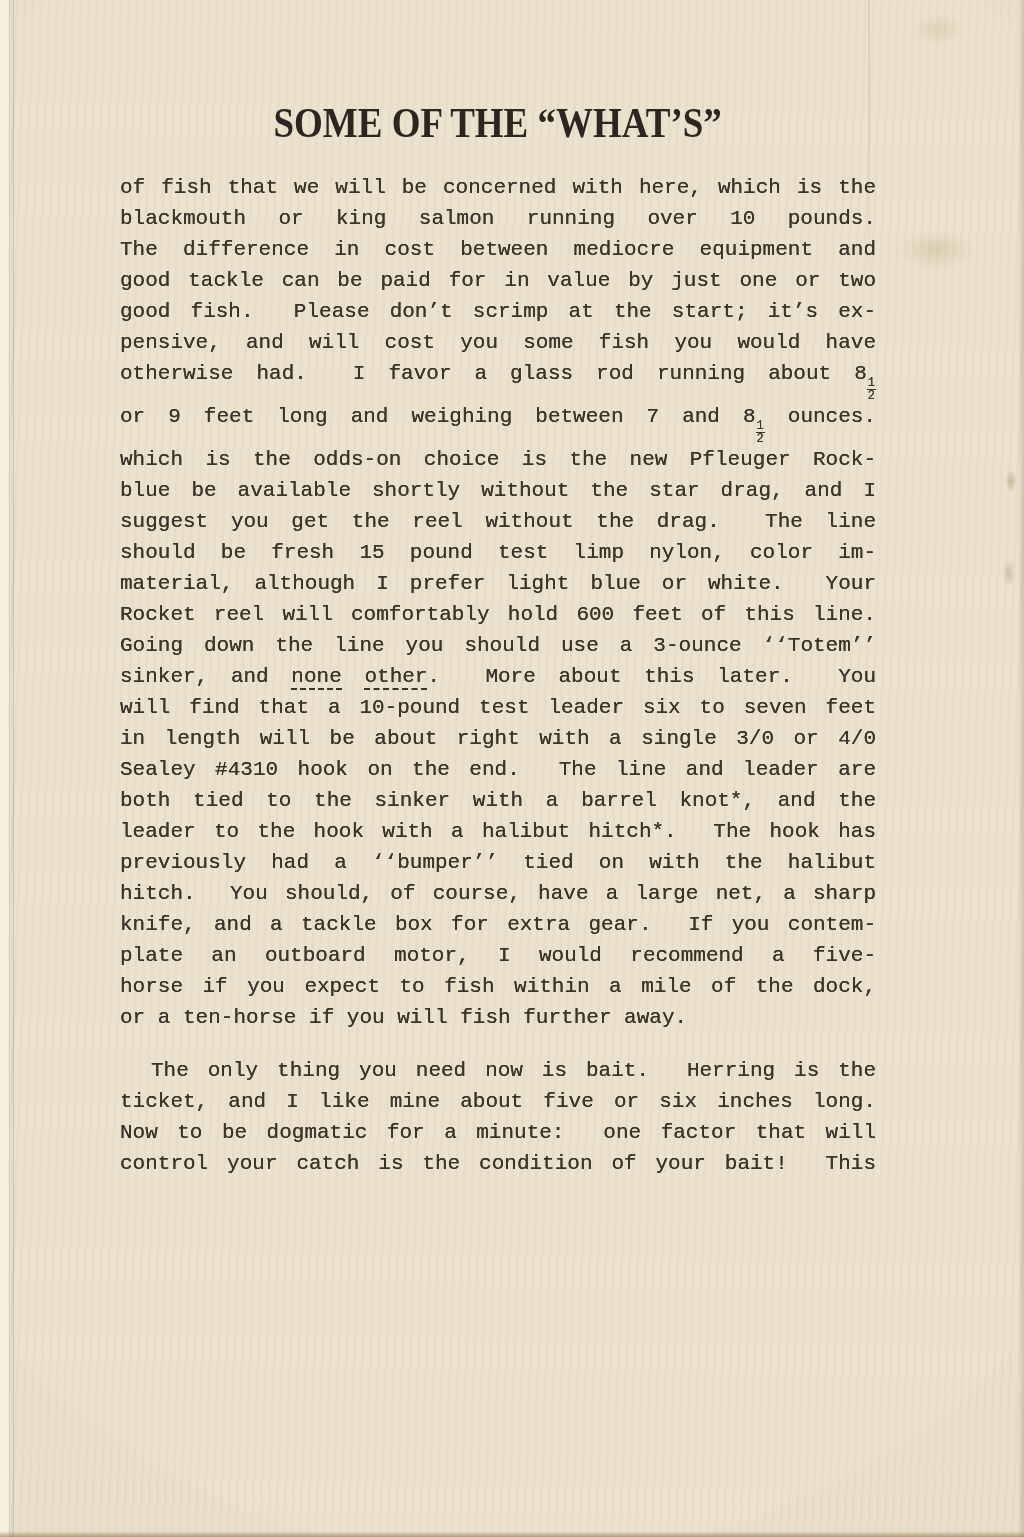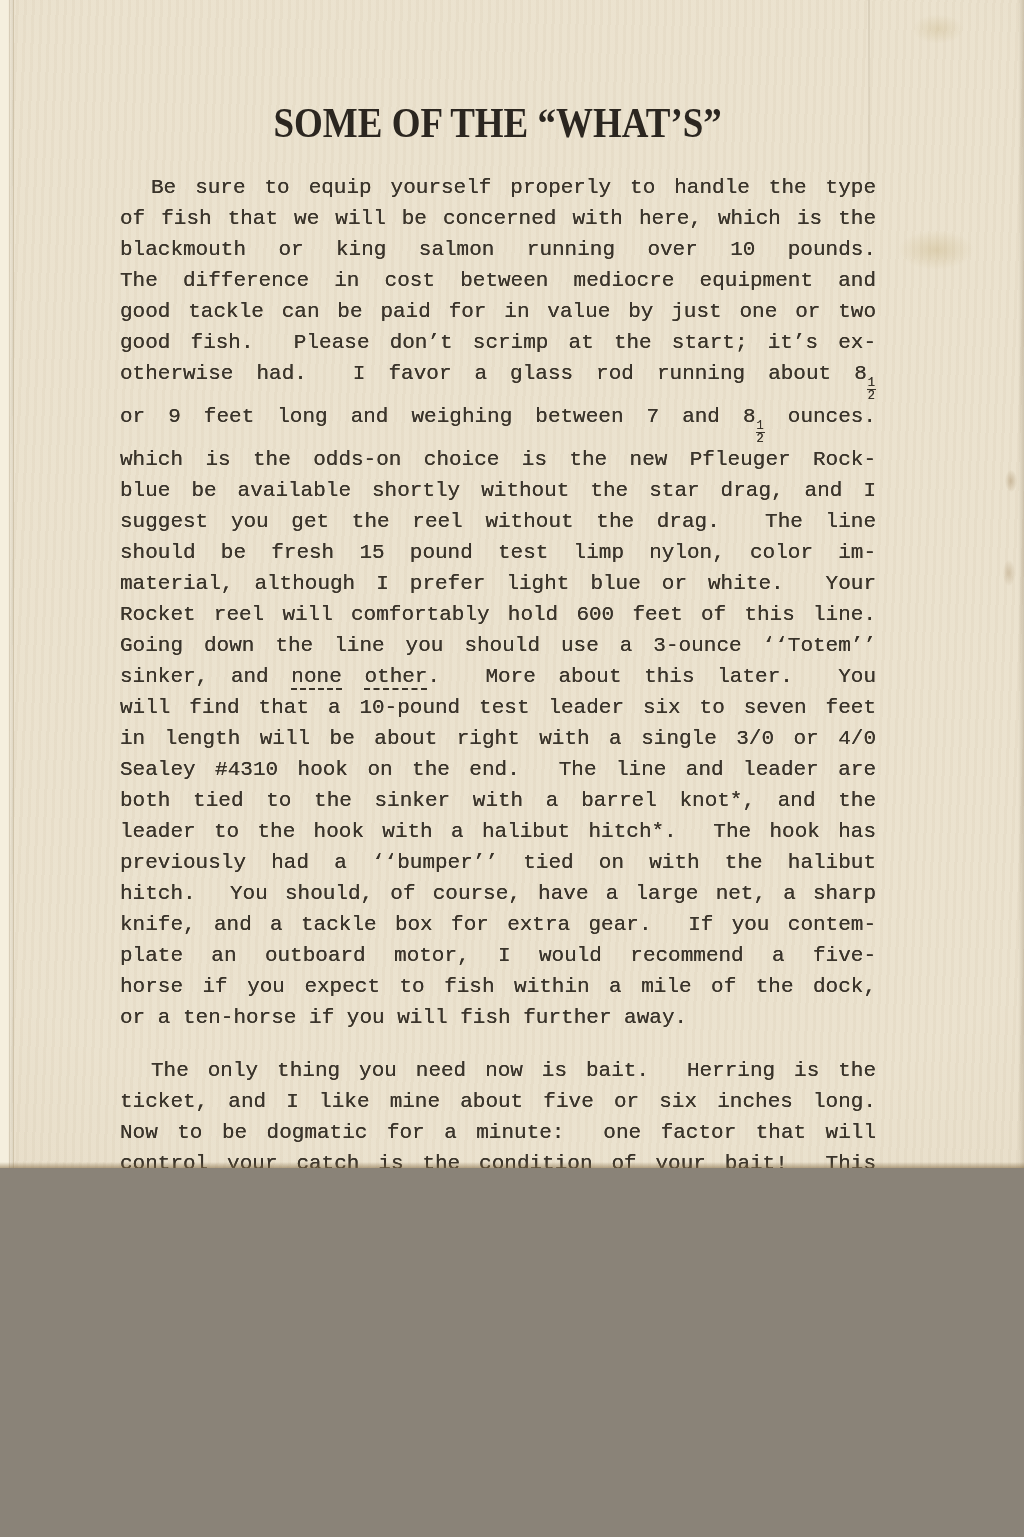--- a/index.html
+++ b/index.html
@@ -5,21 +5,21 @@
   :root{
     --paper:#eae0cb;
     --paper-edge:#f5efde;
     --ink:#3a342b;
     --title-ink:#2b2620;
   }
   html,body{margin:0;padding:0;}
   body{background:#8a8378;font-family:"Liberation Mono",monospace;}
   .page{
     position:relative;
-    width:1024px;height:1168px;
+    width:1024px;height:1537px;
     margin:0 auto;
     background:var(--paper);
     overflow:hidden;
     color:var(--ink);
   }
   
   .page::before{
     content:"";position:absolute;inset:0;pointer-events:none;
     background:
       repeating-linear-gradient(92deg, rgba(120,100,60,0.035) 0 3px, rgba(255,255,255,0.025) 3px 8px),
@@ -119,26 +119,26 @@
   <div class="stain-2"></div>
   <div class="stain-3"></div>
   <div class="stain-4"></div>
 
   <div class="content">
     <div class="title">
       <span class="title-inner">SOME OF THE “WHAT’S”</span>
     </div>
     <div class="text-block">
         <div class="para">
-          <div class="line indent">Be sure to equip yourself properly to handle the type</div>
           <div class="line">of fish that we will be concerned with here, which is the</div>
           <div class="line">blackmouth or king salmon running over 10 pounds.</div>
           <div class="line">The difference in cost between mediocre equipment and</div>
           <div class="line">good tackle can be paid for in value by just one or two</div>
           <div class="line">good fish.  Please don’t scrimp at the start; it’s ex-</div>
+          <div class="line">pensive, and will cost you some fish you would have</div>
           <div class="line">otherwise had.  I favor a glass rod running about 8<span class="frac"><span class="fnum">1</span><span class="fden">2</span></span></div>
           <div class="line">or 9 feet long and weighing between 7 and 8<span class="frac"><span class="fnum">1</span><span class="fden">2</span></span> ounces.</div>
           <div class="line">which is the odds-on choice is the new Pfleuger Rock-</div>
           <div class="line">blue be available shortly without the star drag, and I</div>
           <div class="line">suggest you get the reel without the drag.  The line</div>
           <div class="line">should be fresh 15 pound test limp nylon, color im-</div>
           <div class="line">material, although I prefer light blue or white.  Your</div>
           <div class="line">Rocket reel will comfortably hold 600 feet of this line.</div>
           <div class="line">Going down the line you should use a 3-ounce ‘‘Totem’’</div>
           <div class="line">sinker, and <span class="u-dash">none</span> <span class="u-dash">other</span>.  More about this later.  You</div>

